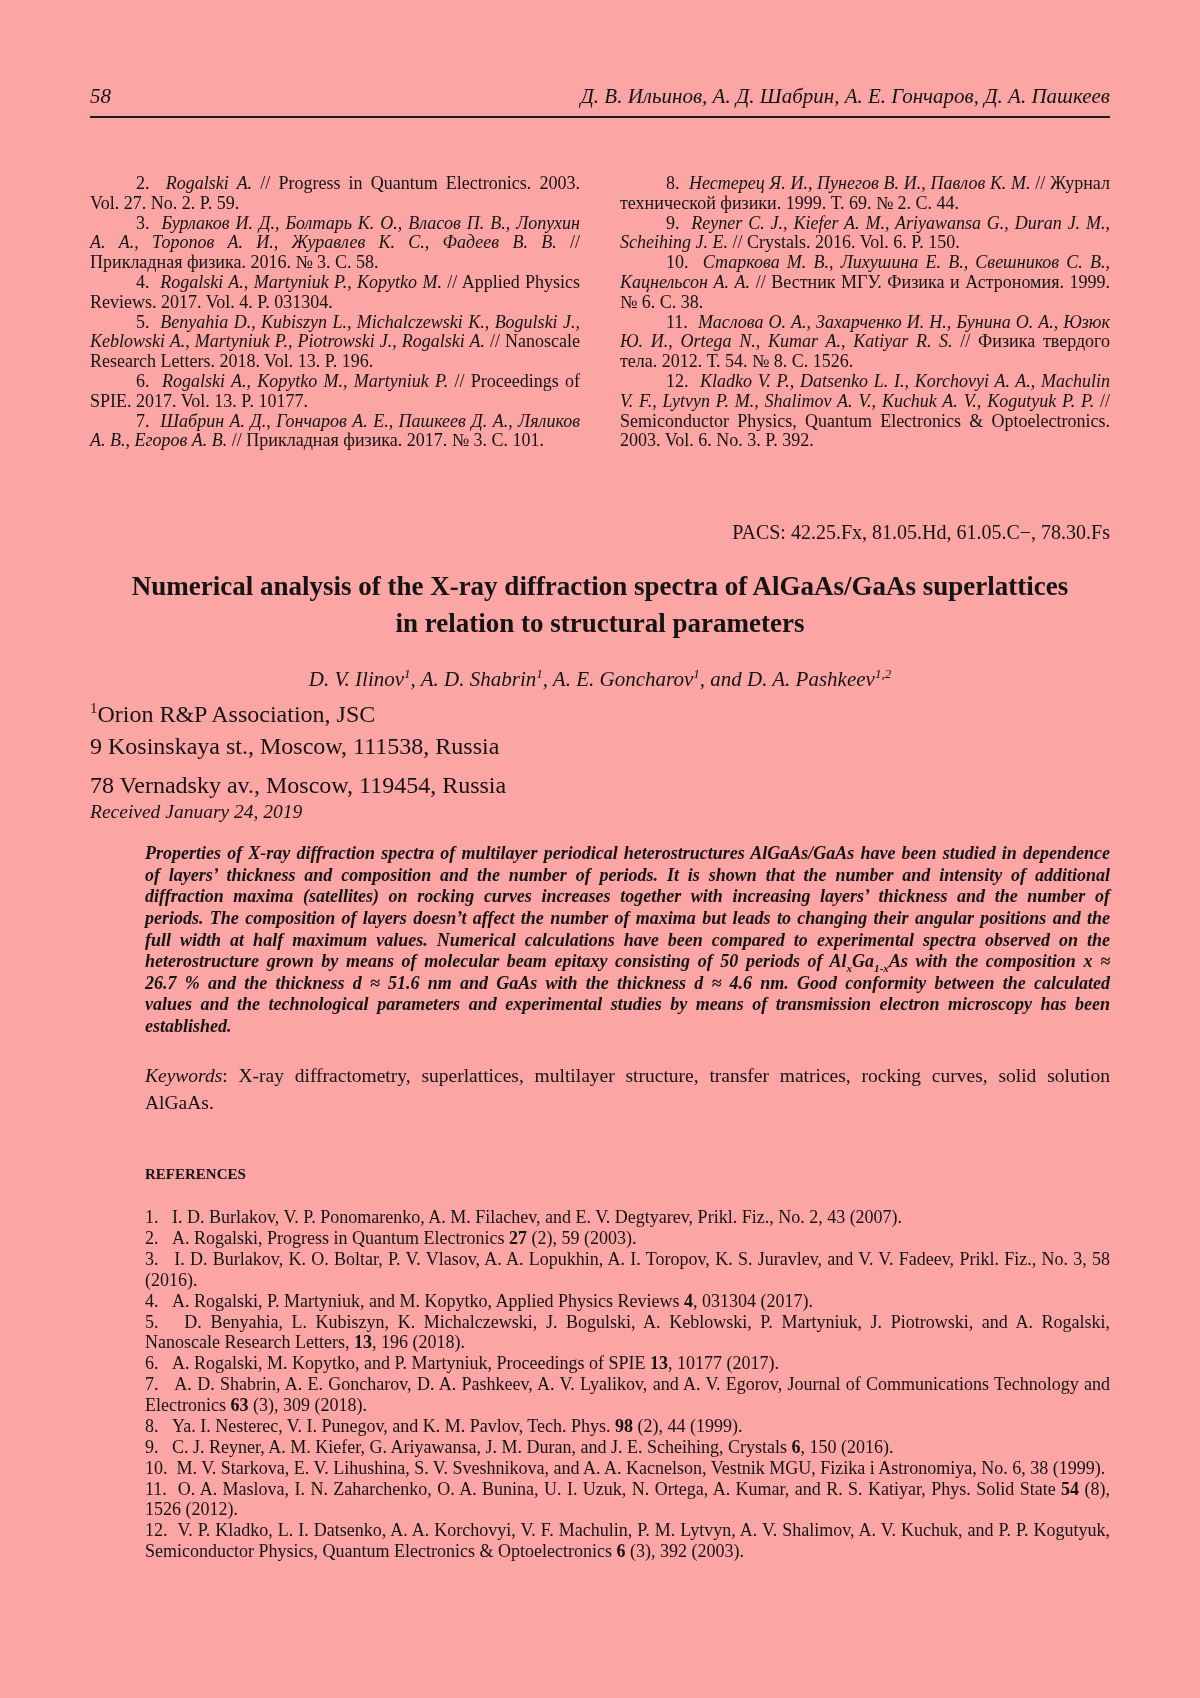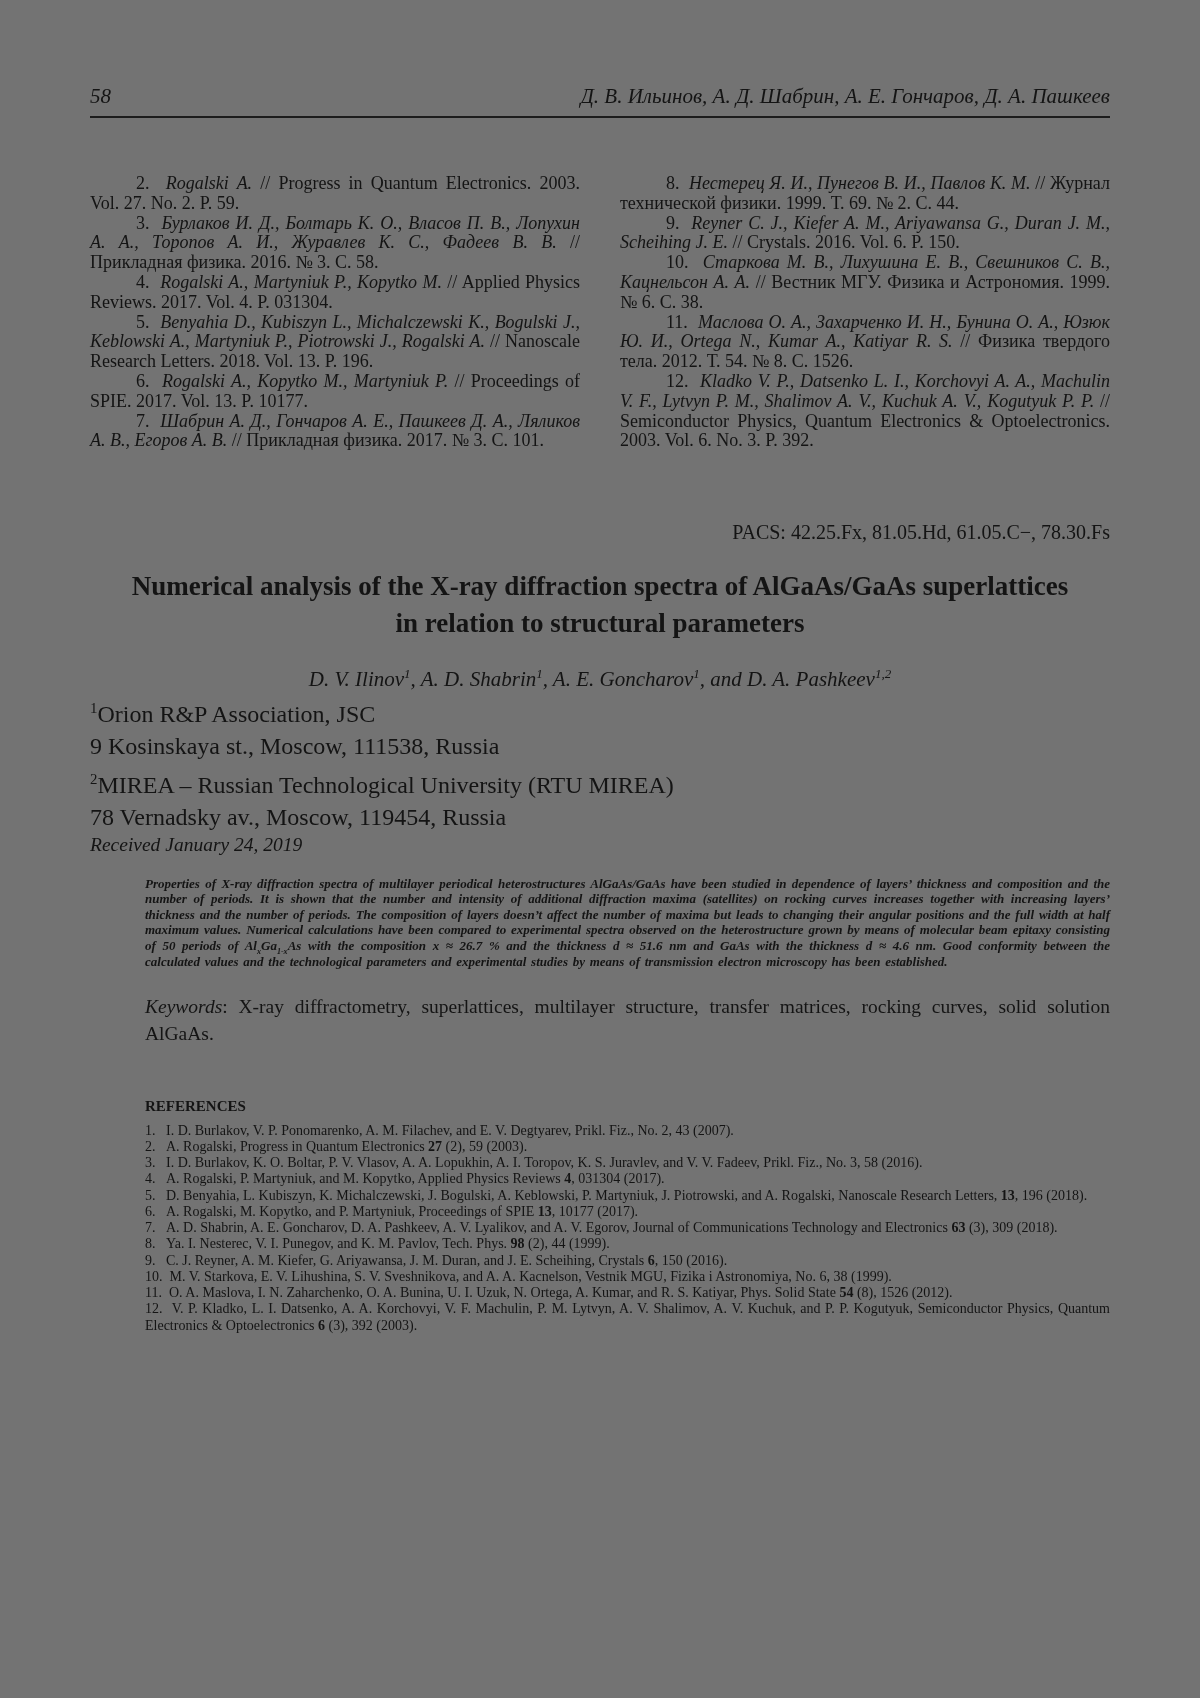--- a/index.html
+++ b/index.html
@@ -1,20 +1,20 @@
 <!DOCTYPE html>
 <html><head>
 <meta charset="utf-8">
 <style>
   html,body { margin:0; padding:0; background:#e8e8e8; }
   .page {
     position:relative;
     width:1200px; height:1698px;
     margin:0 auto;
-    background:#737373;
+    background:#fca5a5;
     box-sizing:border-box;
     padding:84px 90px 0 90px;
     font-family:"Liberation Serif","DejaVu Serif",serif;
     color:#141414;
     overflow:hidden;
   }
   
   .pghead {
     display:flex; justify-content:space-between; align-items:flex-end;
     font-style:italic; font-size:21px;
@@ -29,27 +29,27 @@
   .pacs { text-align:right; font-size:20px; margin-top:70px; }
   
   .title { text-align:center; font-size:27px; line-height:1.35; font-weight:bold; margin:24px 0 0 0; }
   .authors { text-align:center; font-style:italic; font-size:21px; margin-top:26px; }
   .affil { text-align:left; font-size:24px; line-height:1.35; margin-top:6px; }
   .received { text-align:left; font-style:italic; font-size:19.5px; }
   
   .abstract {
     margin:20px 0 0 55px;
     font-weight:bold; font-style:italic;
-    font-size:13px; line-height:1.2;
+    font-size:18px; line-height:1.2;
     text-align:justify; word-spacing:1.5px;
   }
   .keywords { margin:24px 0 0 55px; font-size:19.5px; line-height:1.4; text-align:justify; }
   
   .refhead { font-size:15px; font-weight:bold; margin:50px 0 0 55px; }
-  .reflist { margin:8px 0 0 55px; font-size:14px; line-height:1.16; text-align:justify; }
+  .reflist { margin:24px 0 0 55px; font-size:18px; line-height:1.16; text-align:justify; }
   .reflist p { margin:0; }
   sup { font-size:62%; line-height:0; vertical-align:super; }
   sub { font-size:62%; line-height:0; vertical-align:sub; }
 </style>
 </head>
 <body>
 
 <div class="page">
 
   <div class="pghead">
@@ -82,21 +82,20 @@
   <h1 class="title">Numerical analysis of the X-ray diffraction spectra of AlGaAs/GaAs superlattices<br>in relation to structural parameters</h1>
 
   <div class="authors">D. V. Ilinov<sup>1</sup>, A. D. Shabrin<sup>1</sup>, A. E. Goncharov<sup>1</sup>, and D. A. Pashkeev<sup>1,2</sup></div>
 
   <div class="affil">
     <div><sup>1</sup>Orion R&amp;P Association, JSC</div>
     <div>9 Kosinskaya st., Moscow, 111538, Russia</div>
   </div>
 
   <div class="affil">
-    <div><sup>2</sup>MIREA – Russian Technological University (RTU MIREA)</div>
     <div>78 Vernadsky av., Moscow, 119454, Russia</div>
   </div>
 
   <div class="received">Received January 24, 2019</div>
 
   <p class="abstract">Properties of X-ray diffraction spectra of multilayer periodical heterostructures AlGaAs/GaAs have been studied in dependence of layers’ thickness and composition and the number of periods. It is shown that the number and intensity of additional diffraction maxima (satellites) on rocking curves increases together with increasing layers’ thickness and the number of periods. The composition of layers doesn’t affect the number of maxima but leads to changing their angular positions and the full width at half maximum values. Numerical calculations have been compared to experimental spectra observed on the heterostructure grown by means of molecular beam epitaxy consisting of 50 periods of Al<sub>x</sub>Ga<sub>1-x</sub>As with the composition x ≈ 26.7 % and the thickness d ≈ 51.6 nm and GaAs with the thickness d ≈ 4.6 nm. Good conformity between the calculated values and the technological parameters and experimental studies by means of transmission electron microscopy has been established.</p>
 
   <p class="keywords"><i>Keywords</i>: X-ray diffractometry, superlattices, multilayer structure, transfer matrices, rocking curves, solid solution AlGaAs.</p>
 
   <h2 class="refhead">REFERENCES</h2>

